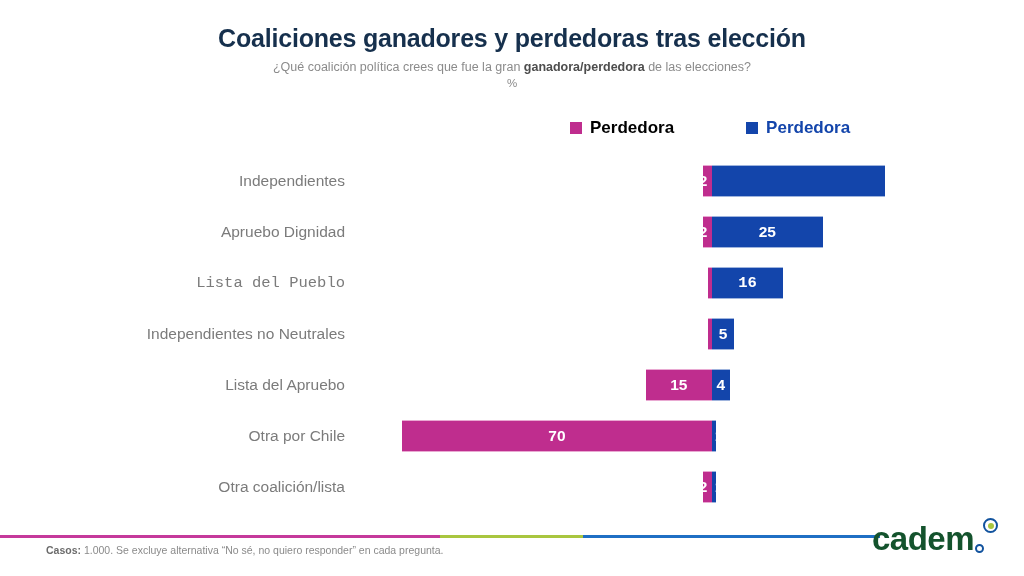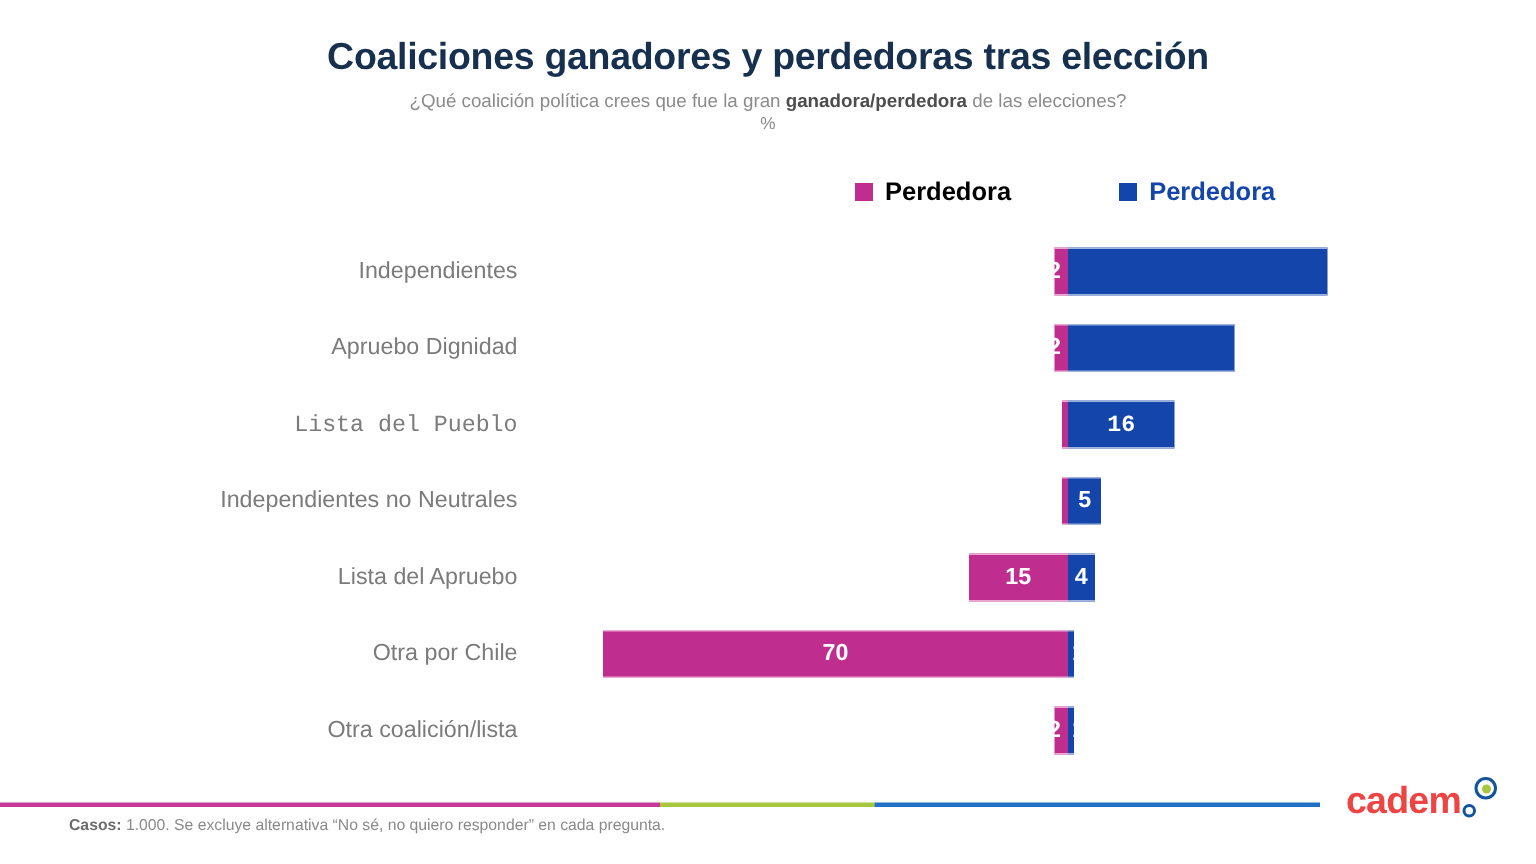--- a/index.html
+++ b/index.html
@@ -153,23 +153,23 @@
     font-weight: bold;
   }
   .logo {
     position: absolute;
     right: 26px;
     top: 522px;
     display: flex;
     align-items: flex-start;
   }
   .logo-word {
-    font-size: 25px;
-    font-weight: bold;
-    color: #ef4444;
+    font-size: 33px;
+    font-weight: bold;
+    color: #14532d;
     letter-spacing: -0.5px;
     line-height: 1;
   }
   .logo-sub {
     position: relative;
     width: 9px;
     height: 9px;
     border: 2px solid #12539e;
     border-radius: 50%;
     align-self: flex-end;
@@ -224,20 +224,21 @@
       <div class="bar bar-neg" style="left: 703.14px; width: 8.86px;"></div>
       <div class="bar-value" style="left: 694px; width: 18px;">2</div>
       <div class="bar bar-pos" style="left: 712px; width: 172.77px;"></div>
       <div class="bar-value" style="left: 712px; width: 172.77px; margin-top: 38px;">39</div>
     </div>
     <div class="row" style="top: 51px;">
       <div class="row-label">Apruebo Dignidad</div>
       <div class="bar bar-neg" style="left: 703.14px; width: 8.86px;"></div>
       <div class="bar-value" style="left: 694px; width: 18px;">2</div>
       <div class="bar bar-pos" style="left: 712px; width: 110.75px;"></div>
+      <div class="bar-value" style="left: 712px; width: 110.75px;">25</div>
     </div>
     <div class="row" style="top: 102px; font-family: Liberation Mono, monospace;">
       <div class="row-label">Lista del Pueblo</div>
       <div class="bar bar-neg" style="left: 707.57px; width: 4.43px;"></div>
       <div class="bar-value" style="left: 694px; width: 18px;">1</div>
       <div class="bar bar-pos" style="left: 712px; width: 70.88px;"></div>
       <div class="bar-value" style="left: 712px; width: 70.88px;">16</div>
     </div>
     <div class="row" style="top: 153px; padding-left: 40px;">
       <div class="row-label">Independientes no Neutrales</div>

